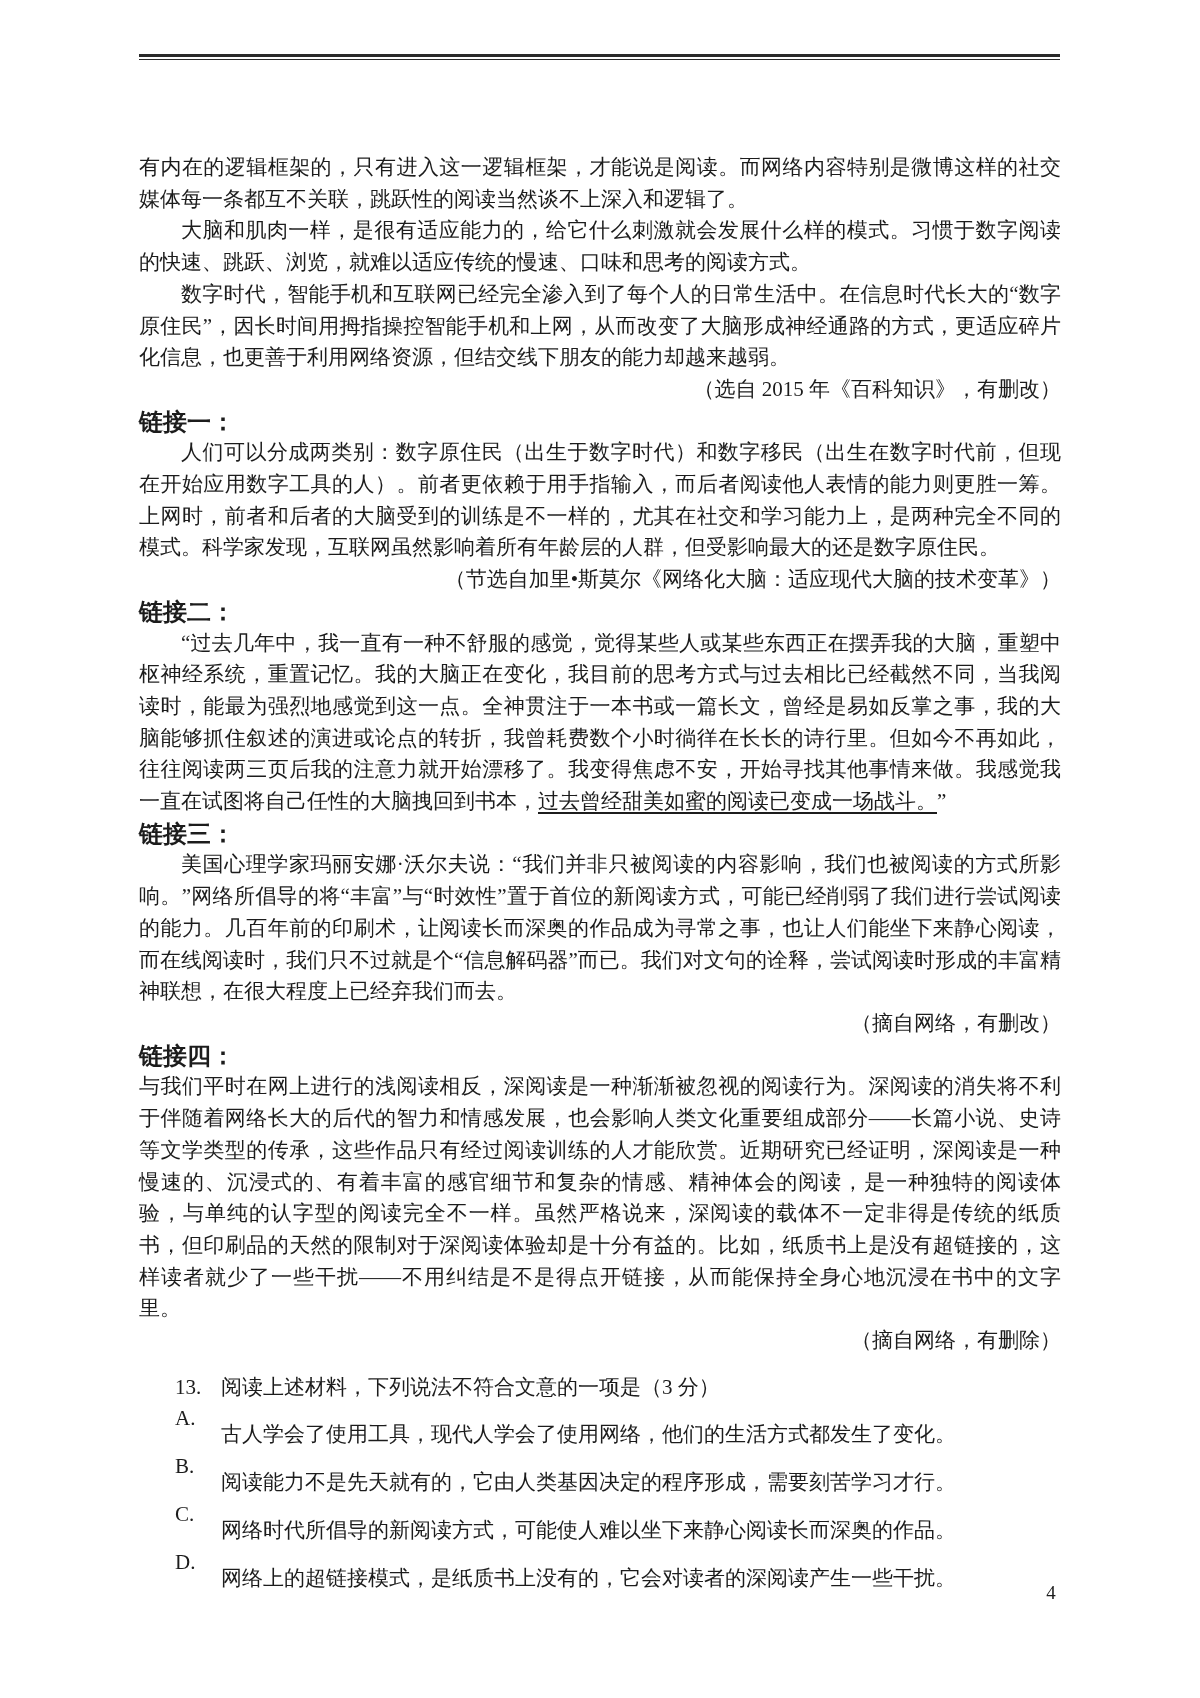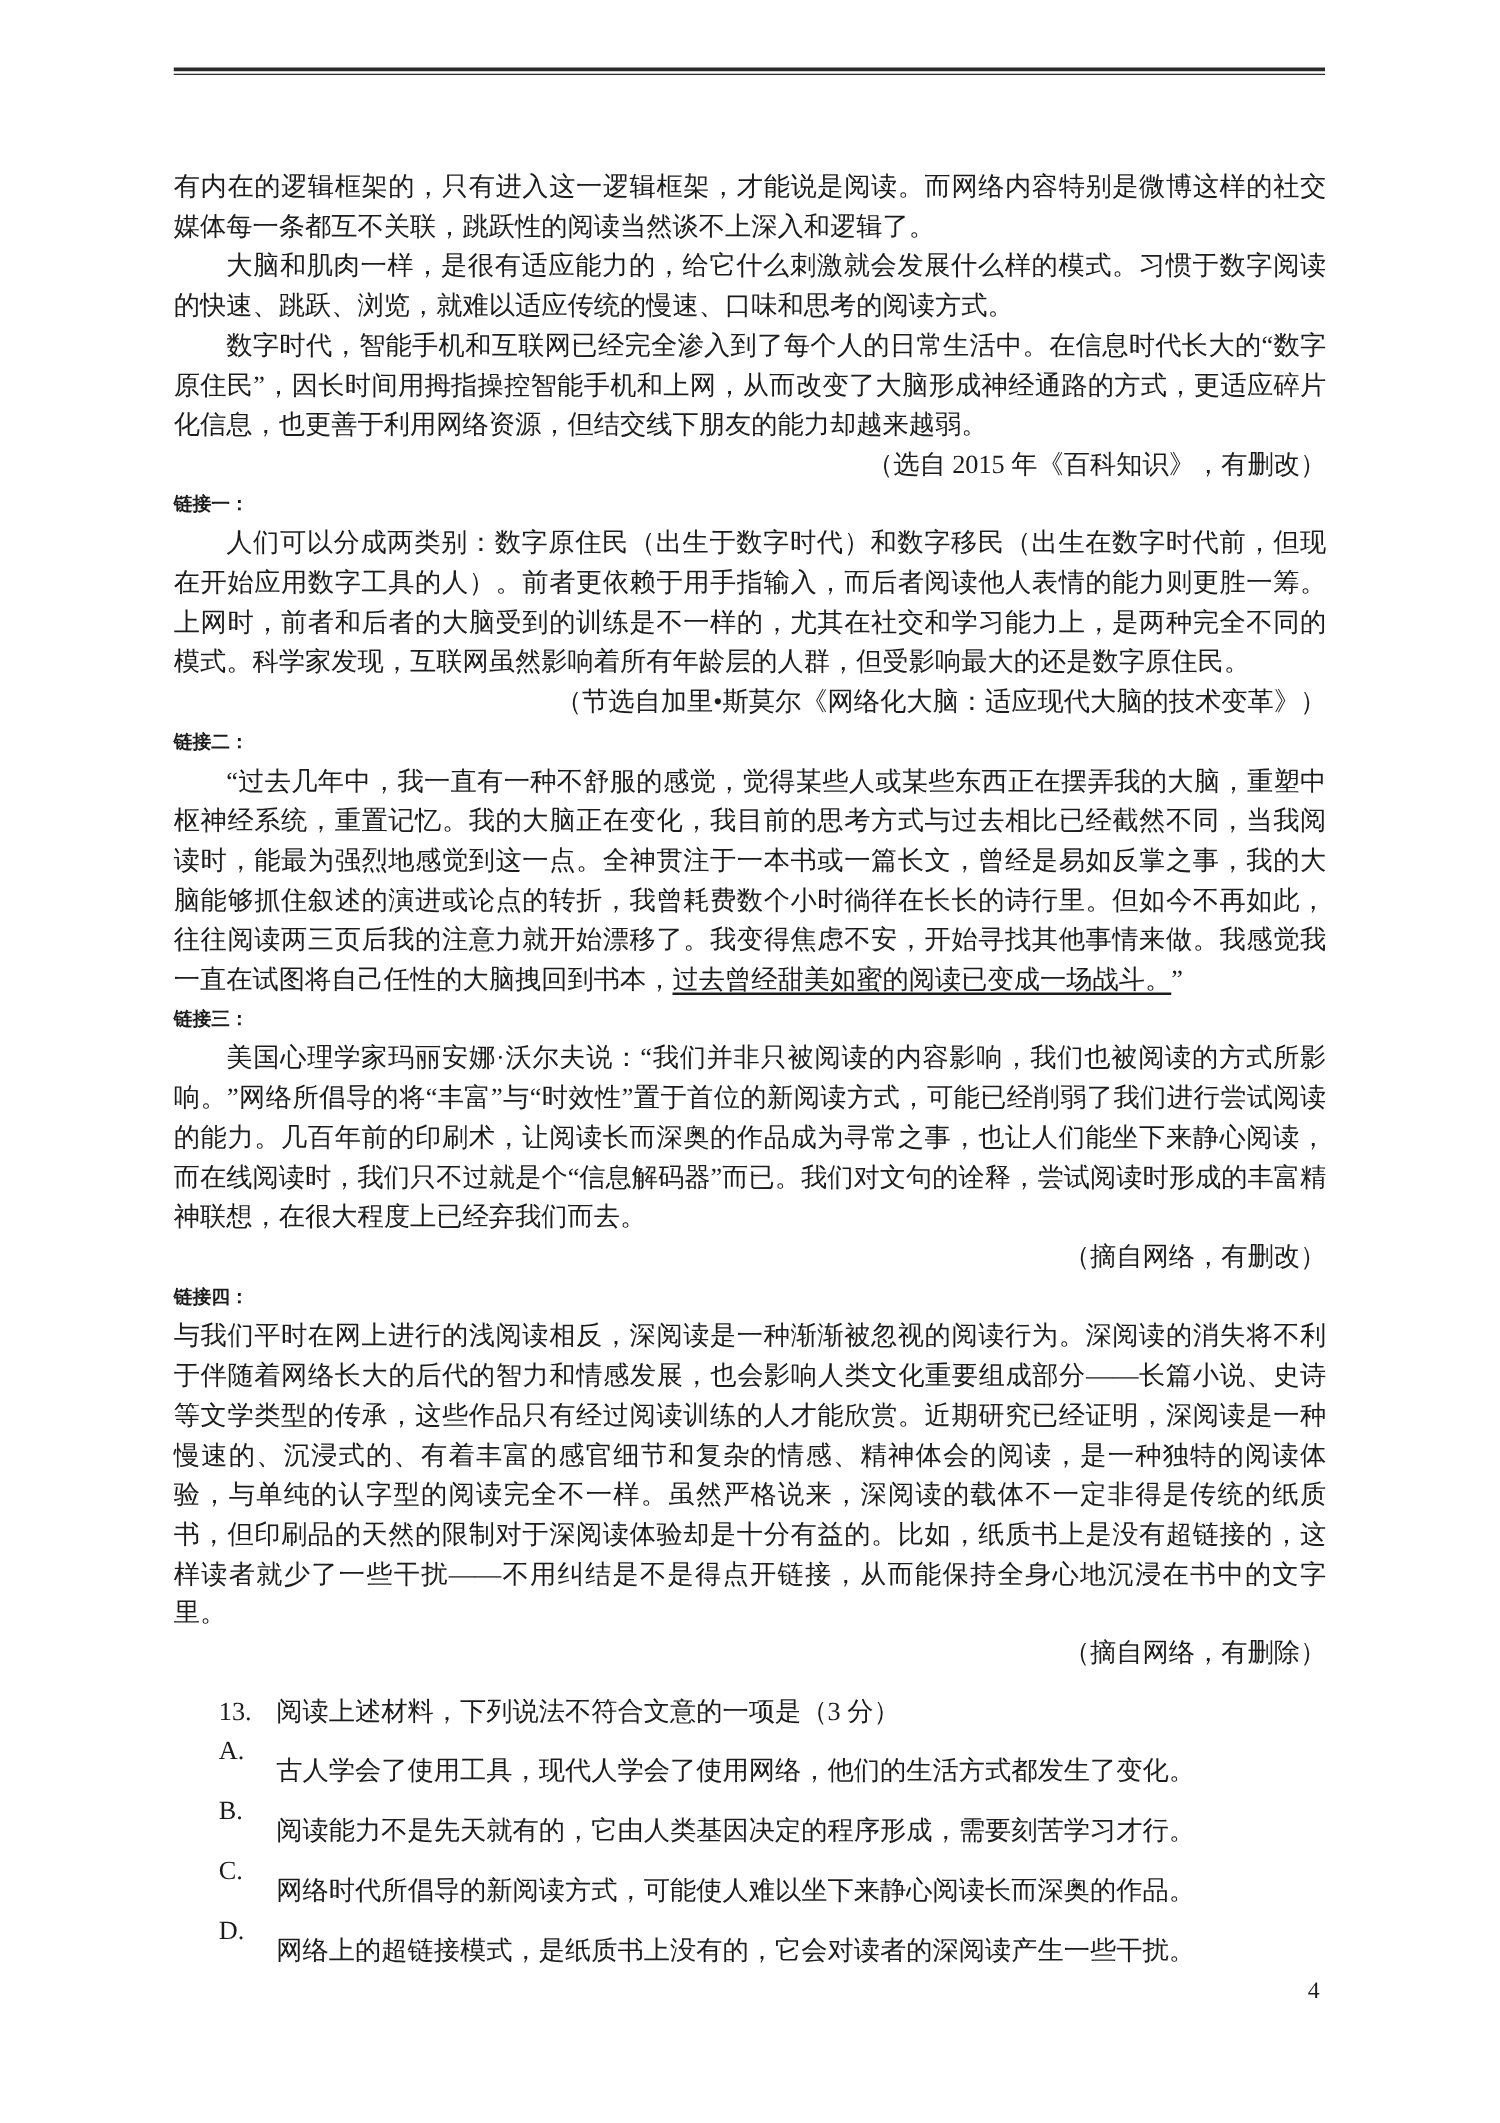--- a/index.html
+++ b/index.html
@@ -24,40 +24,40 @@
     left: 139px;
     top: 54px;
     width: 921px;
     height: 2px;
     border-top: 3px solid #2a2a2a;
     border-bottom: 1px solid #2a2a2a;
   }
   .content {
     position: absolute;
     left: 139px;
-    top: 134px;
+    top: 152px;
     width: 922px;
     font-size: 21px;
     line-height: 31.7px;
     text-align: justify;
   }
   .content p {
     margin: 0;
   }
   .indent {
     text-indent: 2em;
   }
   .attr {
     text-align: right;
   }
   .heading {
     margin: 0;
     font-weight: bold;
     font-family: "Liberation Sans", "DejaVu Sans", sans-serif;
-    font-size: 15px;
+    font-size: 24px;
     line-height: 31.7px;
     text-align: left;
   }
   .underline {
     text-decoration: underline;
     text-underline-offset: 4px;
   }
   .question-block {
     margin-top: 15px;
   }

